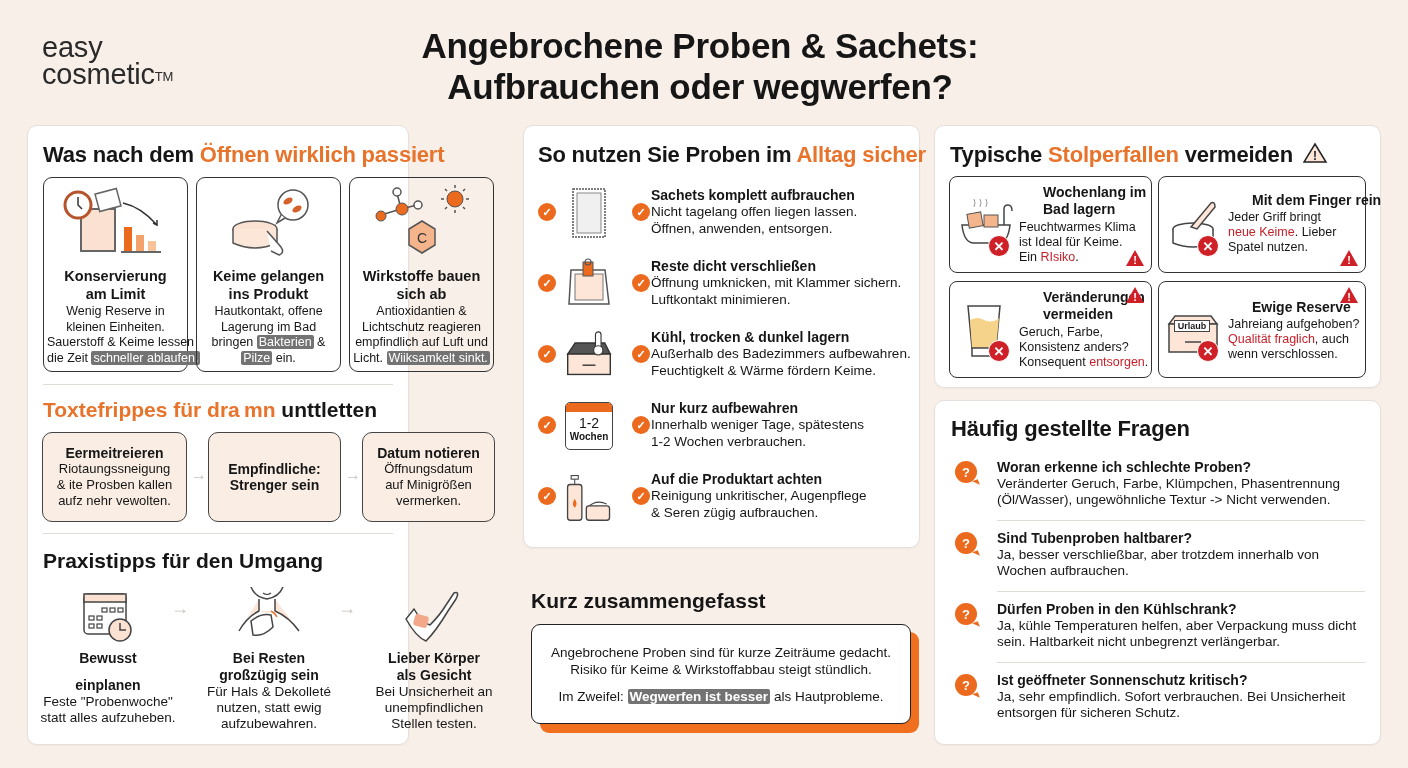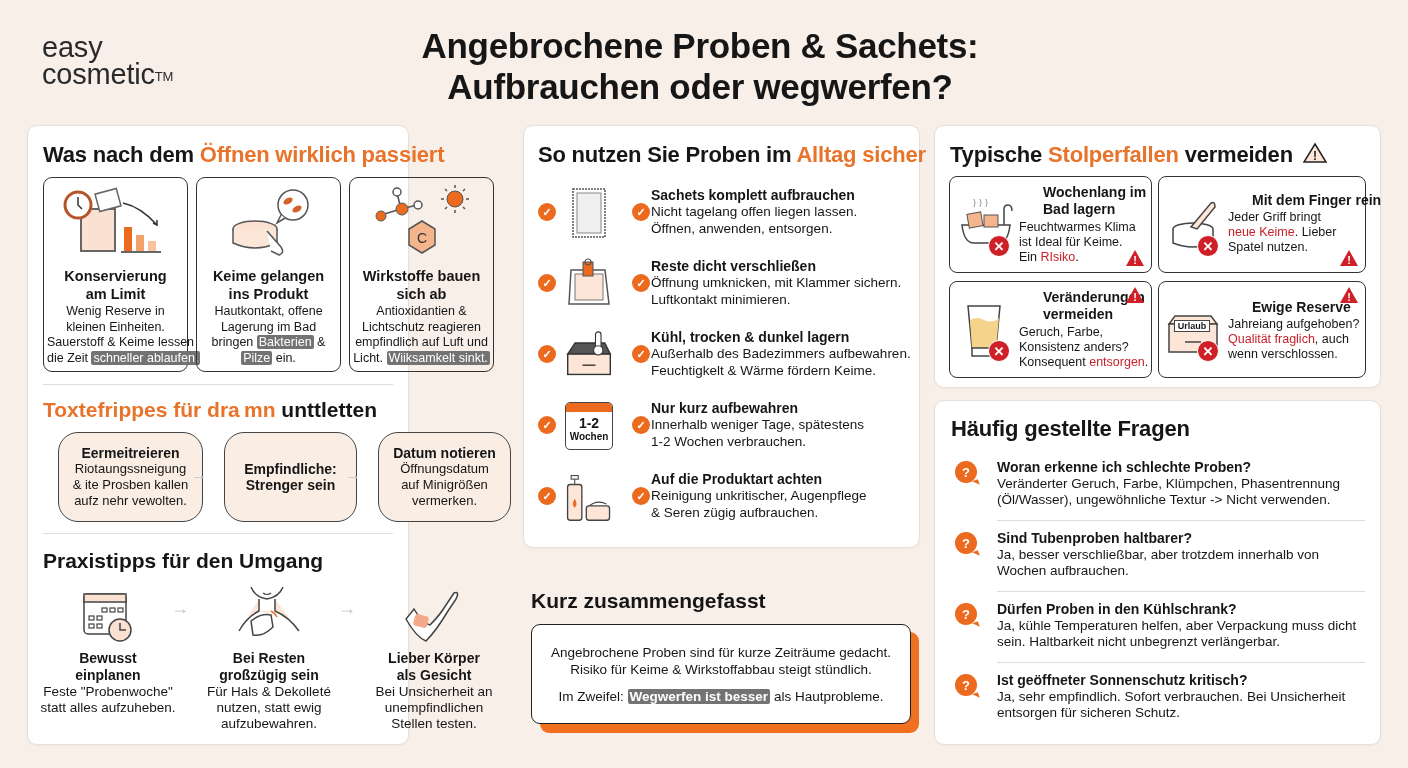--- a/index.html
+++ b/index.html
@@ -41,22 +41,22 @@
   #left { left: 27px; top: 125px; width: 382px; height: 620px; }
   #left .panel-h { position: absolute; left: 15px; top: 16px; }
   .card3 { position: absolute; top: 51px; width: 145px; height: 195px;
     border: 1.5px solid #333; border-radius: 9px; text-align: center; }
   .card3 .ico { height: 88px; display: flex; align-items: center; justify-content: center; }
   .card3 .ct { font-size: 14.5px; font-weight: bold; line-height: 16px; margin-top: 2px; }
   .card3 .cb { font-size: 12.5px; line-height: 15.5px; margin-top: 2px; padding: 0 3px; }
   .divider { position: absolute; left: 15px; right: 15px; height: 1px; background: #e2dcd7; }
   .sec-h2 { position: absolute; left: 15px; font-size: 21px; font-weight: bold; white-space: nowrap; }
   .tip-box { position: absolute; top: 306px; height: 90px; background: #f9ede4;
-    border: 1.5px solid #444; border-radius: 20px; text-align: center;
-    display: flex; flex-direction: column; justify-content: center; margin-left: 16px; }
+    border: 1.5px solid #444; border-radius: 10px; text-align: center;
+    display: flex; flex-direction: column; justify-content: center; }
   .tip-box .tt { font-size: 14px; font-weight: bold; line-height: 16px; }
   .tip-box .tb { font-size: 13px; line-height: 16px; }
   .arr { position: absolute; color: #c7c2bd; font-size: 16px; top: 340px; }
   .prax { position: absolute; top: 460px; width: 150px; text-align: center; }
   .prax .ico { height: 60px; display: flex; align-items: center; justify-content: center; }
   .prax .pt { font-size: 14px; font-weight: bold; line-height: 17px; margin-top: 4px; }
   .prax .pb { font-size: 13.5px; line-height: 16px; }
 
   
   #mid { left: 523px; top: 125px; width: 397px; height: 423px; }
@@ -240,21 +240,21 @@
           <rect x="9" y="28" width="5" height="4"></rect>
             <rect x="17" y="28" width="5" height="4"></rect>
           <rect x="9" y="36" width="5" height="4"></rect>
             <rect x="17" y="36" width="5" height="4"></rect>
         </g>
         <circle cx="40" cy="42" r="11" fill="#fbe1d2" stroke="#444" stroke-width="1.5"></circle>
         <path d="M40 35 V42 H46" stroke="#444" stroke-width="1.5" fill="none"></path>
       </svg>
     </div>
     <div class="pt">Bewusst</div>
-    <div class="pt" style="margin-top:0">einplanen</div>
+    <div class="pt" style="margin-top:10px">einplanen</div>
     <div class="pb">Feste "Probenwoche"</div>
     <div class="pb">statt alles aufzuheben.</div>
   </div>
   <div class="arr" style="left:143px; top:472px; font-size:18px">→</div>
   <div class="prax" style="left:166px">
     <div class="ico">
       <svg width="64" height="58" viewBox="0 0 64 58">
         <path d="M14 0 Q18 10 30 12 Q42 10 46 0" fill="none" stroke="#444" stroke-width="1.5"></path>
         <path d="M22 12 V24 Q10 30 2 44" fill="#fbe6d8" stroke="#444" stroke-width="1.5"></path>
         <path d="M38 12 V24 Q52 30 62 44" fill="#fbe6d8" stroke="#444" stroke-width="1.5"></path>
@@ -340,21 +340,21 @@
         <div>Außerhalb des Badezimmers aufbewahren.</div>
         <div>Feuchtigkelt &amp; Wärme fördern Keime.</div>
       </div>
   </div>
 
   <div class="mrow" style="top:271px">
     <div class="check" style="left:2px">✓</div>
     <div class="mico">
       <div style="width:48px;height:48px;border:1.5px solid #444;border-radius:5px;overflow:hidden;text-align:center;background:#fff">
         <div style="height:9px;background:#ec6a1e"></div>
-        <div style="font-size:14px;font-weight:bold;line-height:16px;margin-top:3px">1-2</div>
+        <div style="font-size:14px;font-weight:normal;line-height:16px;margin-top:3px">1-2</div>
         <div style="font-size:10px;font-weight:bold;line-height:12px">Wochen</div>
       </div>
     </div>
     <div class="check" style="left:96px">✓</div>
     <div class="mt">Nur kurz aufbewahren</div>
     <div class="mb">
         <div>Innerhalb weniger Tage, spätestens</div>
         <div>1-2 Wochen verbrauchen.</div>
       </div>
   </div>

